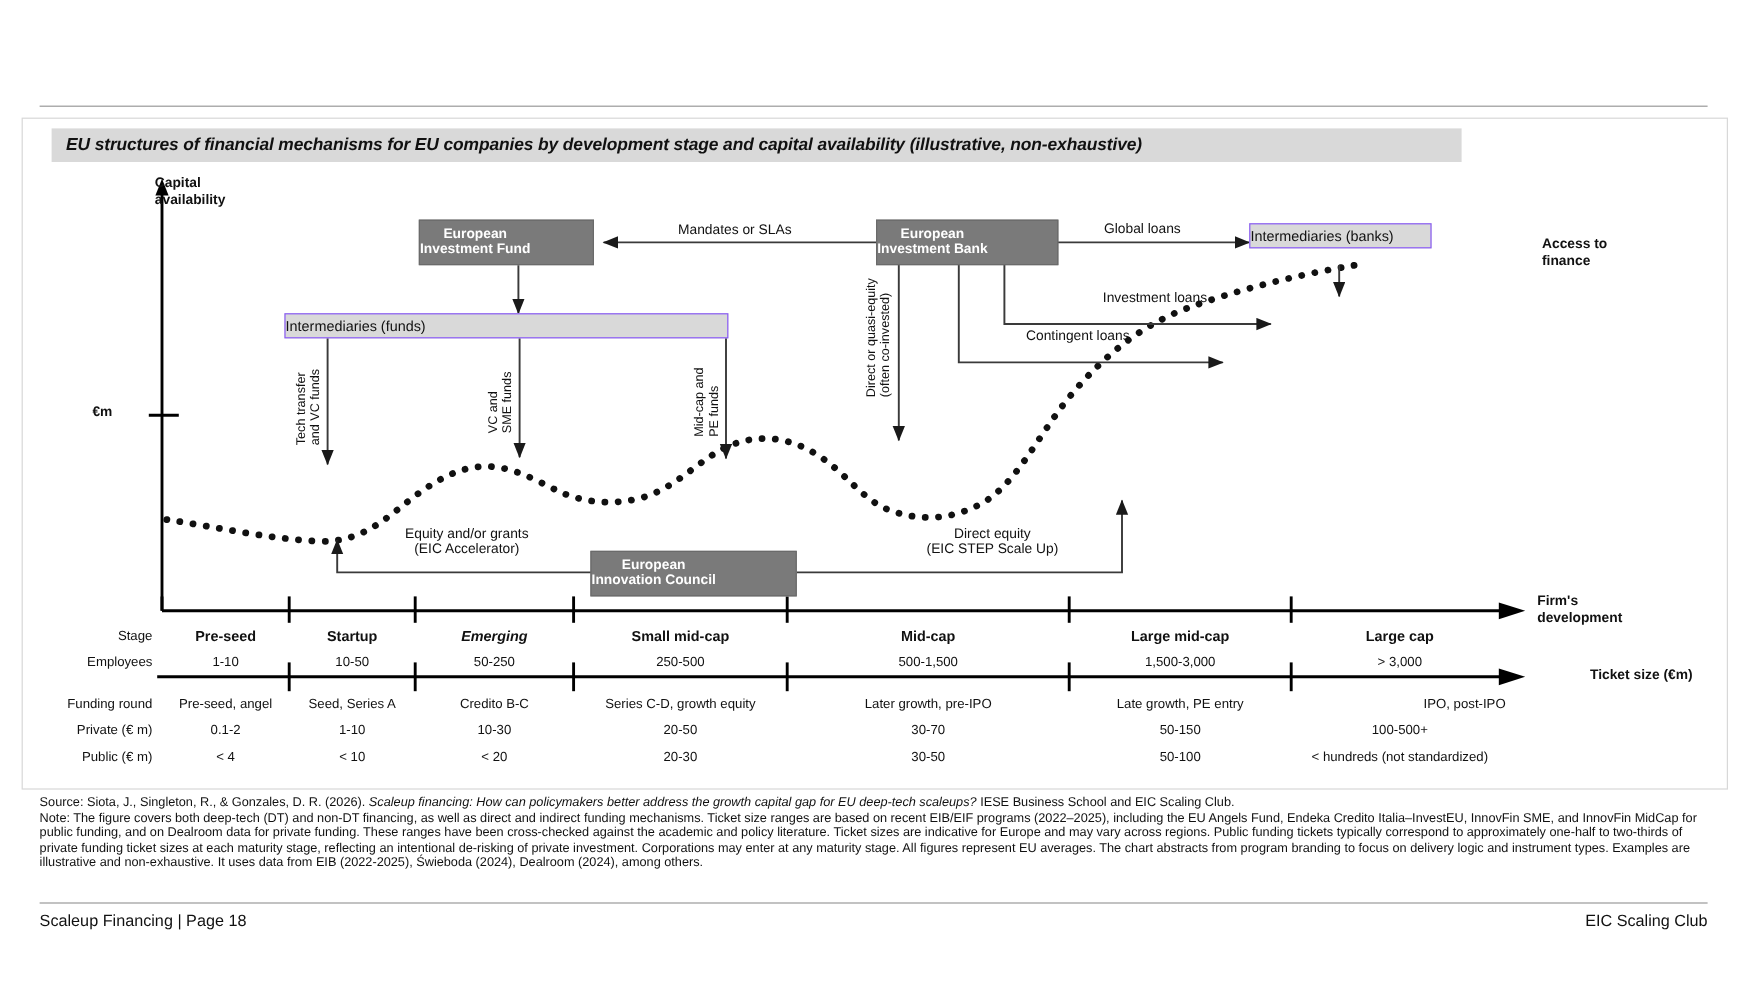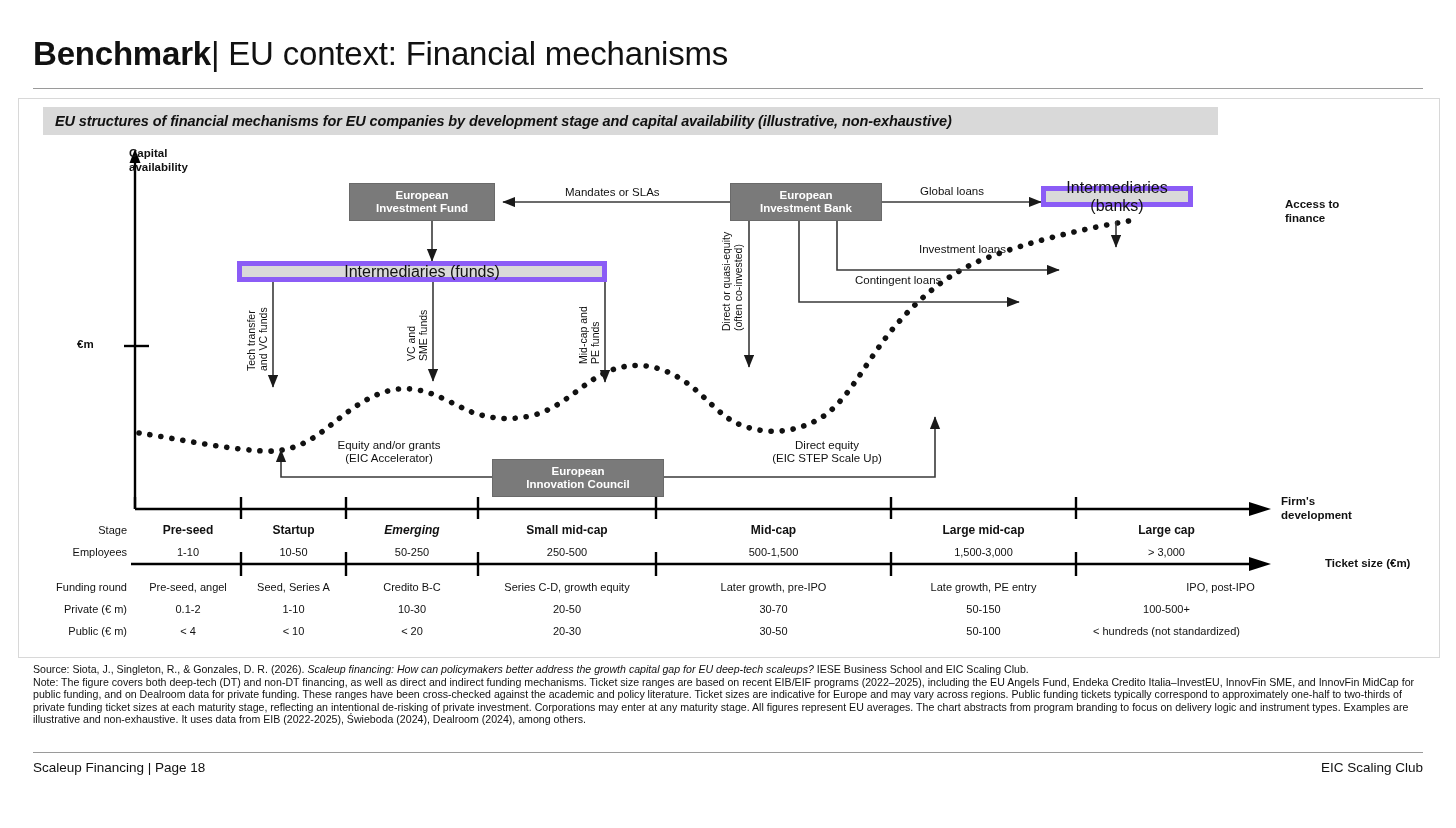--- a/index.html
+++ b/index.html
@@ -20,23 +20,23 @@
   
   .card{position:absolute;left:18px;top:98px;width:1420px;height:558px;border:1px solid #d8d8d8;background:#fff;}
   .subtitle-bar{position:absolute;left:24px;top:8px;width:1175px;height:28px;background:#d9d9d9;display:flex;align-items:center;font-style:italic;}
   .subtitle-bar span{font-size:14.5px;font-weight:700;padding-left:12px;letter-spacing:-0.1px;white-space:nowrap;}
 
   
   .plot{position:absolute;left:0;top:0;width:1420px;height:558px;}
   .svgroot{position:absolute;left:0;top:0;}
 
   
-  .nodebox{position:absolute;box-sizing:border-box;display:flex;align-items:center;justify-content:center;text-align:center;}
+  .nodebox{position:absolute;box-sizing:border-box;display:flex;align-items:center;text-align:center;}
   .dark{background:#7a7a7a;border:1px solid #6a6a6a;color:#ffffff;font-weight:700;font-size:11.5px;line-height:13.5px;}
-  .light{background:#d9d9d9;border:5px solid #8b5cf6;color:#111;font-weight:400;font-size:16px;}
+  .light{background:#d9d9d9;border:1px solid #8b5cf6;color:#111;font-weight:400;font-size:12px;}
 
   
   .lbl{position:absolute;font-size:11.5px;line-height:13px;color:#111;white-space:nowrap;}
   .lbl.c{text-align:center;}
   .vlbl{position:absolute;font-size:10.5px;line-height:12px;color:#111;white-space:nowrap;
         transform-origin:0 0;transform:rotate(-90deg);}
   .axistitle{position:absolute;font-size:11.5px;line-height:13.5px;font-weight:700;color:#111;}
 
   
   .rowlabel{position:absolute;font-size:11px;color:#111;text-align:right;white-space:nowrap;}
@@ -50,23 +50,20 @@
 
   .foot-rule{position:absolute;left:33px;top:752px;width:1390px;height:1px;background:#9a9a9a;}
   .foot-l{position:absolute;left:33px;top:760px;font-size:13.5px;color:#111;}
   .foot-r{position:absolute;right:33px;top:760px;font-size:13.5px;color:#111;}
 </style>
 </head>
 <body>
 
 <div class="page">
 
-  <div class="hdr">
-    <h1><span class="b">Benchmark</span><span class="sep">|</span> <span>EU context: Financial mechanisms</span></h1>
-  </div>
   <div class="hdr-rule"></div>
 
   <div class="card">
 
     <div class="subtitle-bar">
       <span>EU structures of financial mechanisms for EU companies by development stage and capital availability (illustrative, non-exhaustive)</span>
     </div>
 
     <div class="plot">
 

